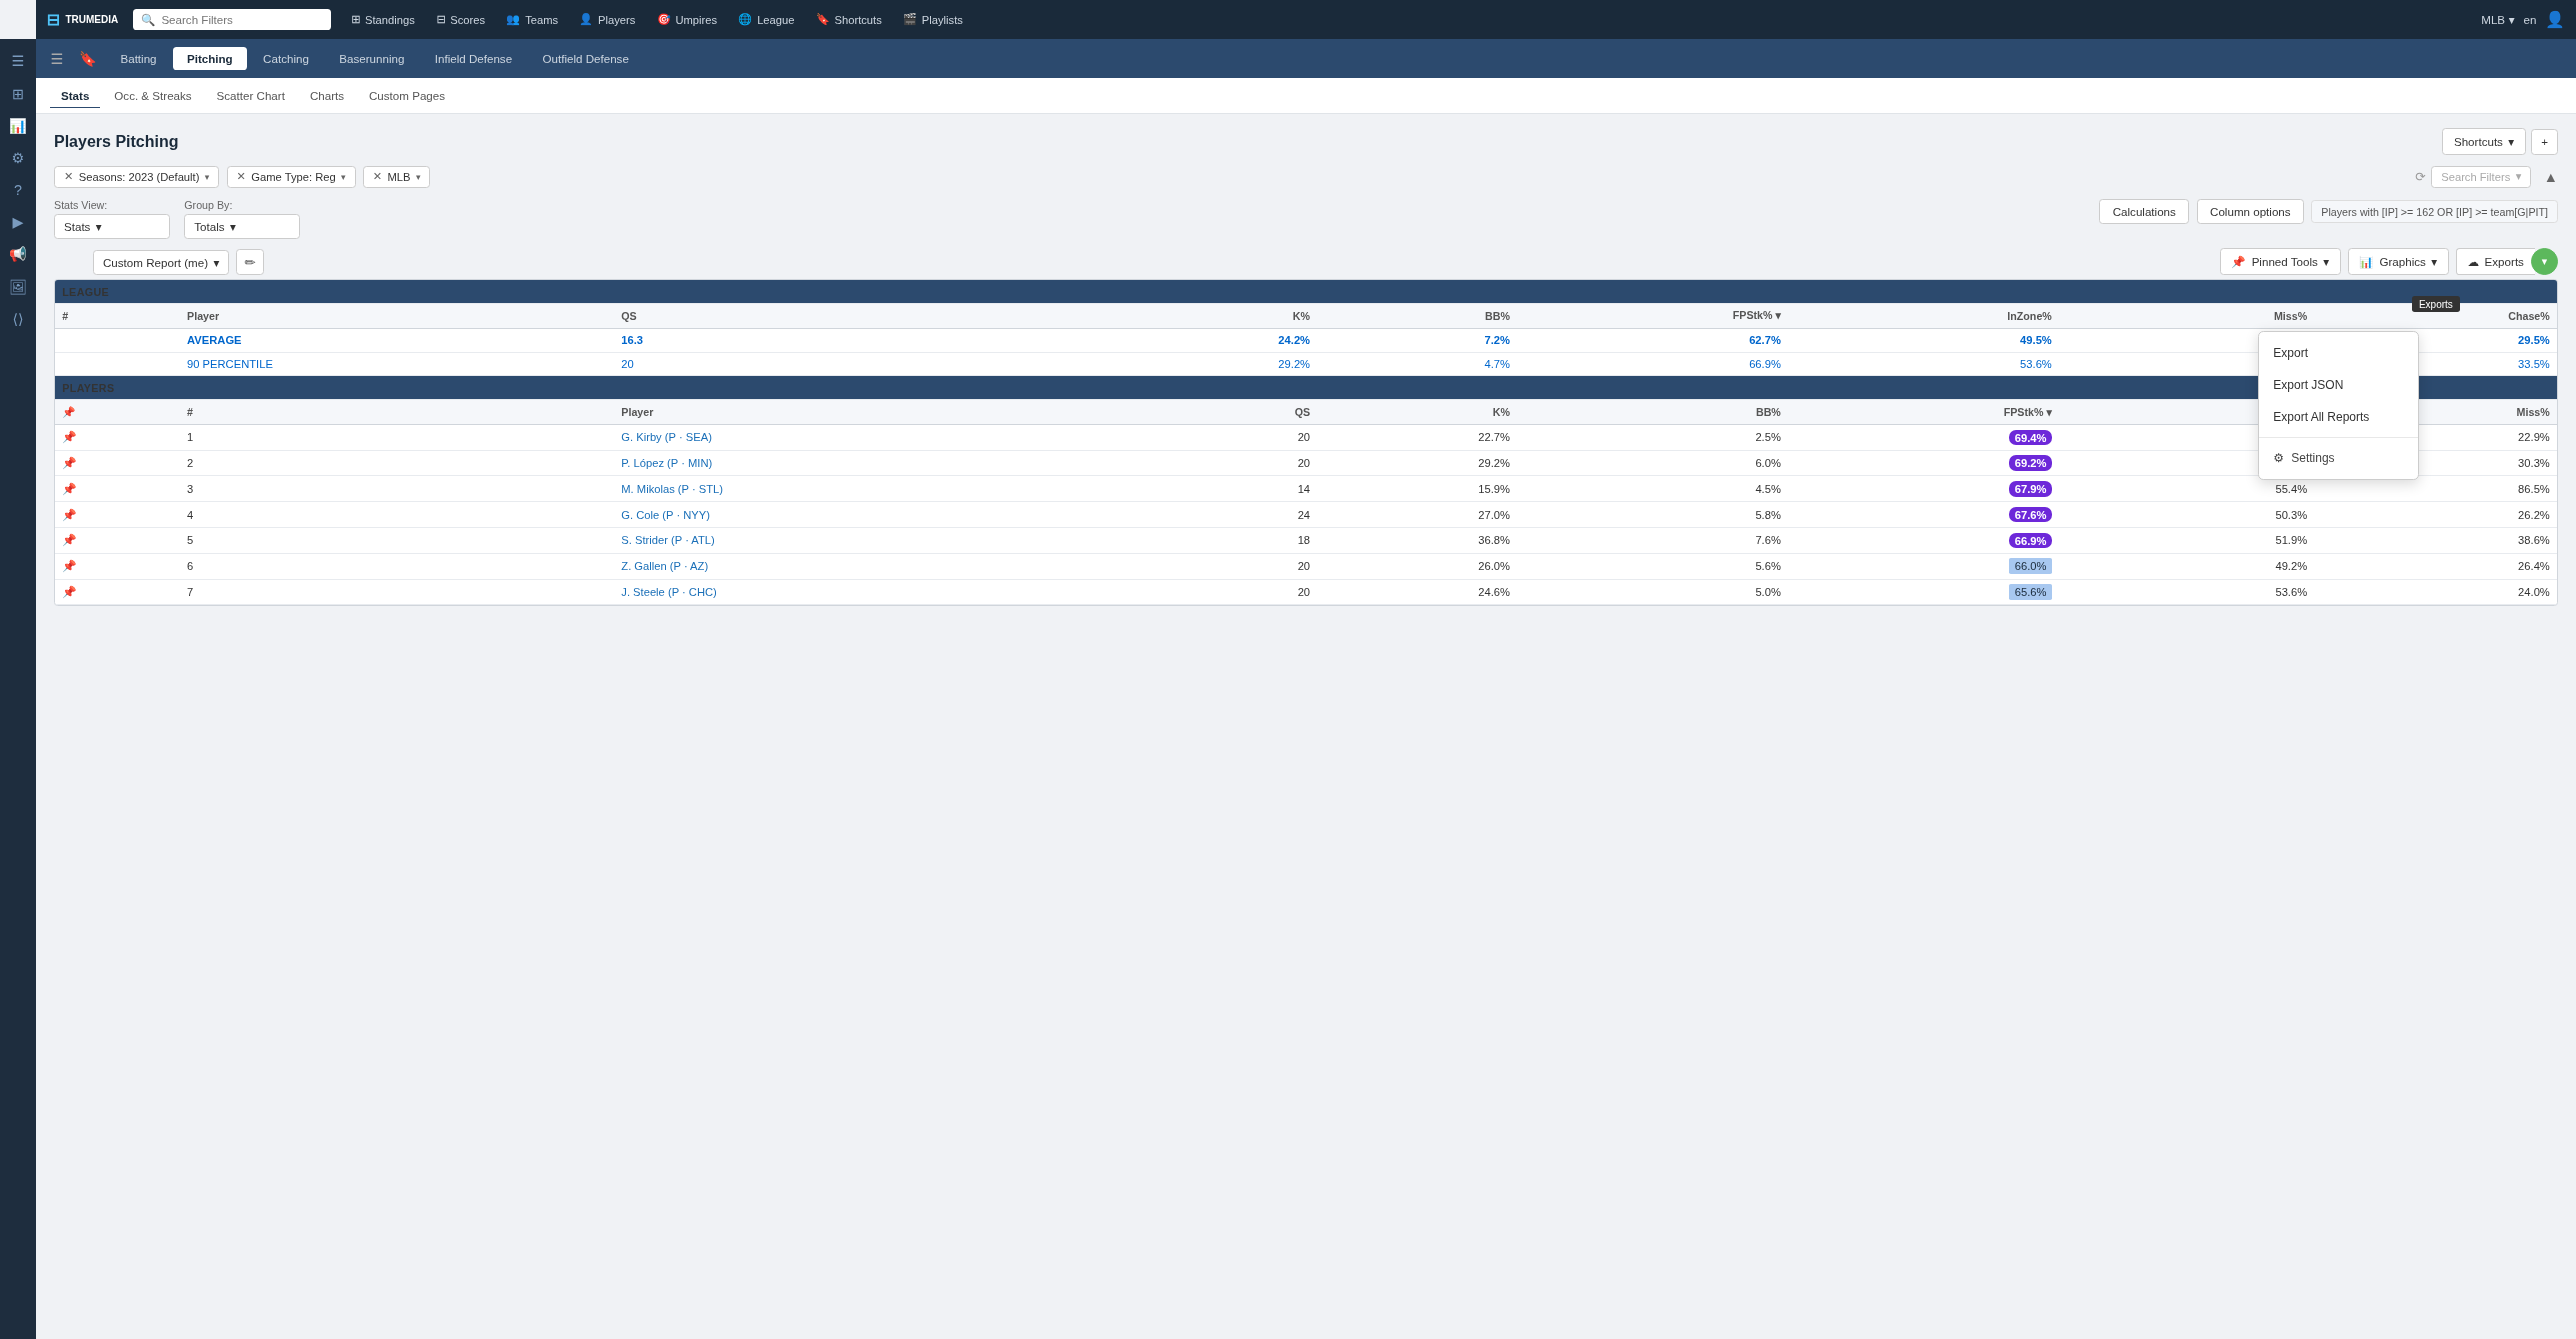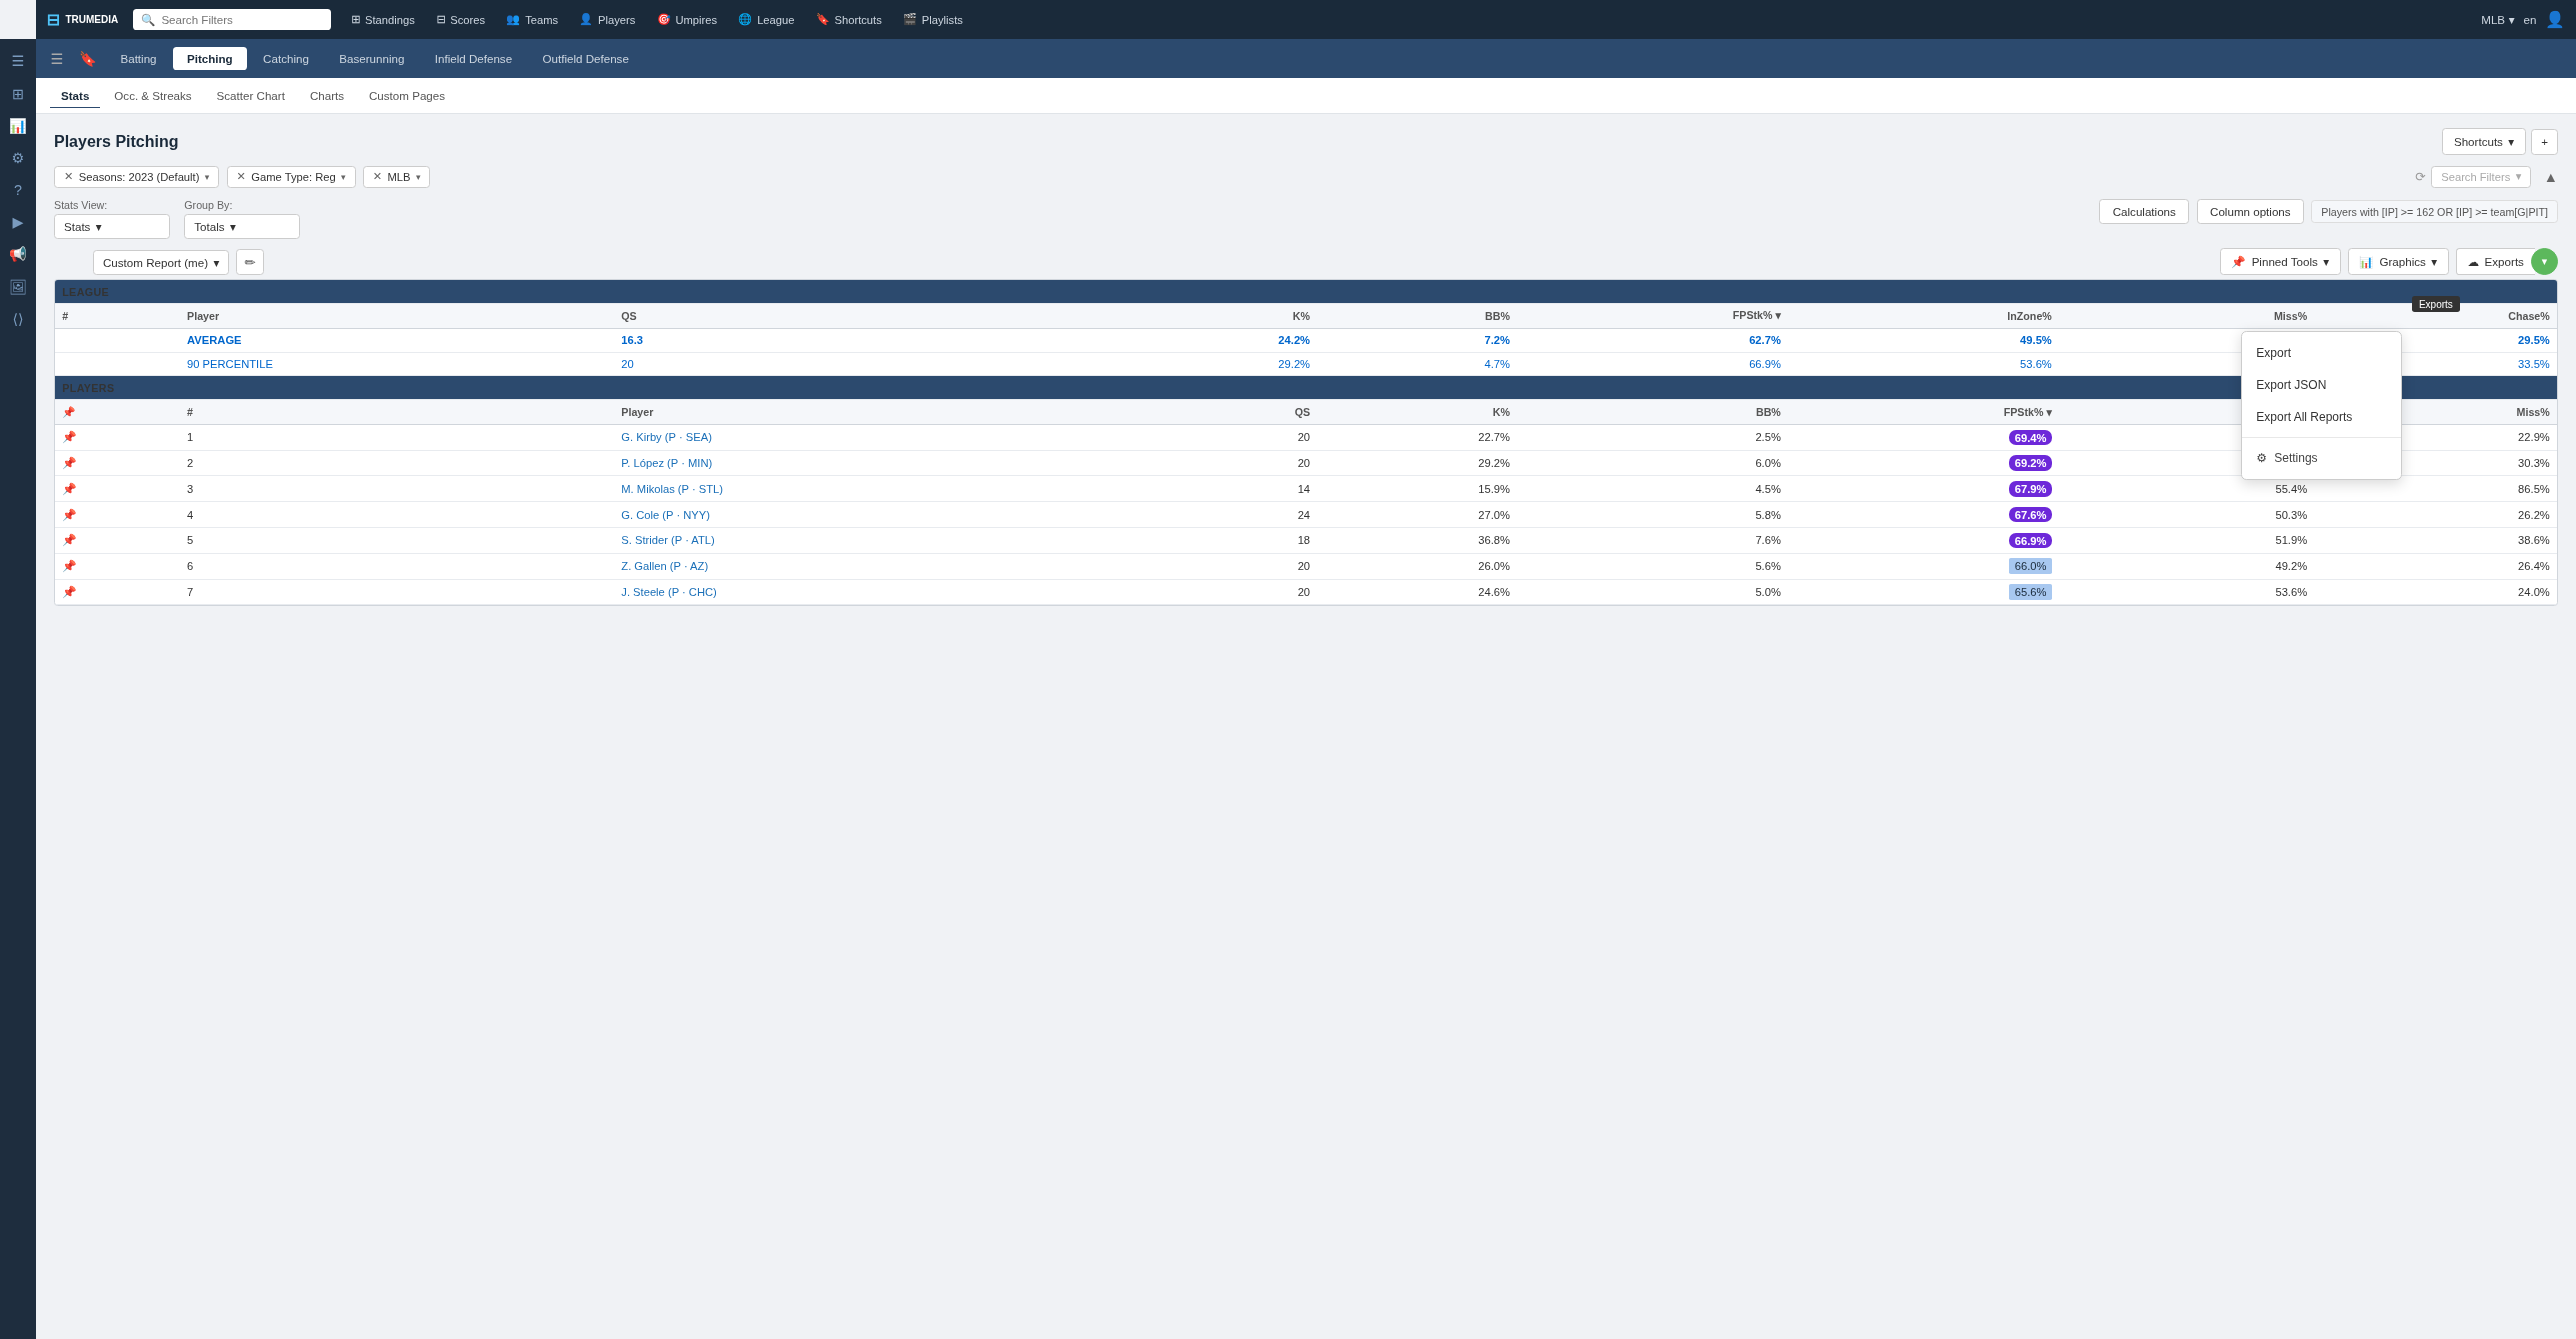--- a/index.html
+++ b/index.html
@@ -187,21 +187,21 @@
     .stats-table td:first-child, .stats-table td:nth-child(2), .stats-table td:nth-child(3) { text-align: left; }
     .pin-icon { color: #2c6fad; font-size: 11.6px; }
     .player-name { color: #1a6fb8; cursor: pointer; }
     .highlighted-high { background: #6d28d9; color: white; padding: 1.8px 5.4px; border-radius: 7px; font-weight: 600; }
     .highlighted-mid { background: #a8c8f0; color: #1a2a3a; padding: 1.8px 5.4px; border-radius: 1.8px; font-weight: 400; }
     .avg-row td { color: #0066cc; font-weight: 700; }
     .pct-row td { color: #0066cc; font-weight: 500; }
     .exports-menu {
       position: absolute;
       top: 331px;
-      right: 174px;
+      right: 157px;
       background: white;
       border: 0.9px solid #ccc;
       border-radius: 5.4px;
       box-shadow: 0 3.6px 14.3px rgba(0,0,0,0.15);
       z-index: 200;
       min-width: 161px;
       padding: 5.4px 0;
     }
     .exports-menu-item {
       padding: 9px 14.3px; cursor: pointer; font-size: 12px; color: #333;

